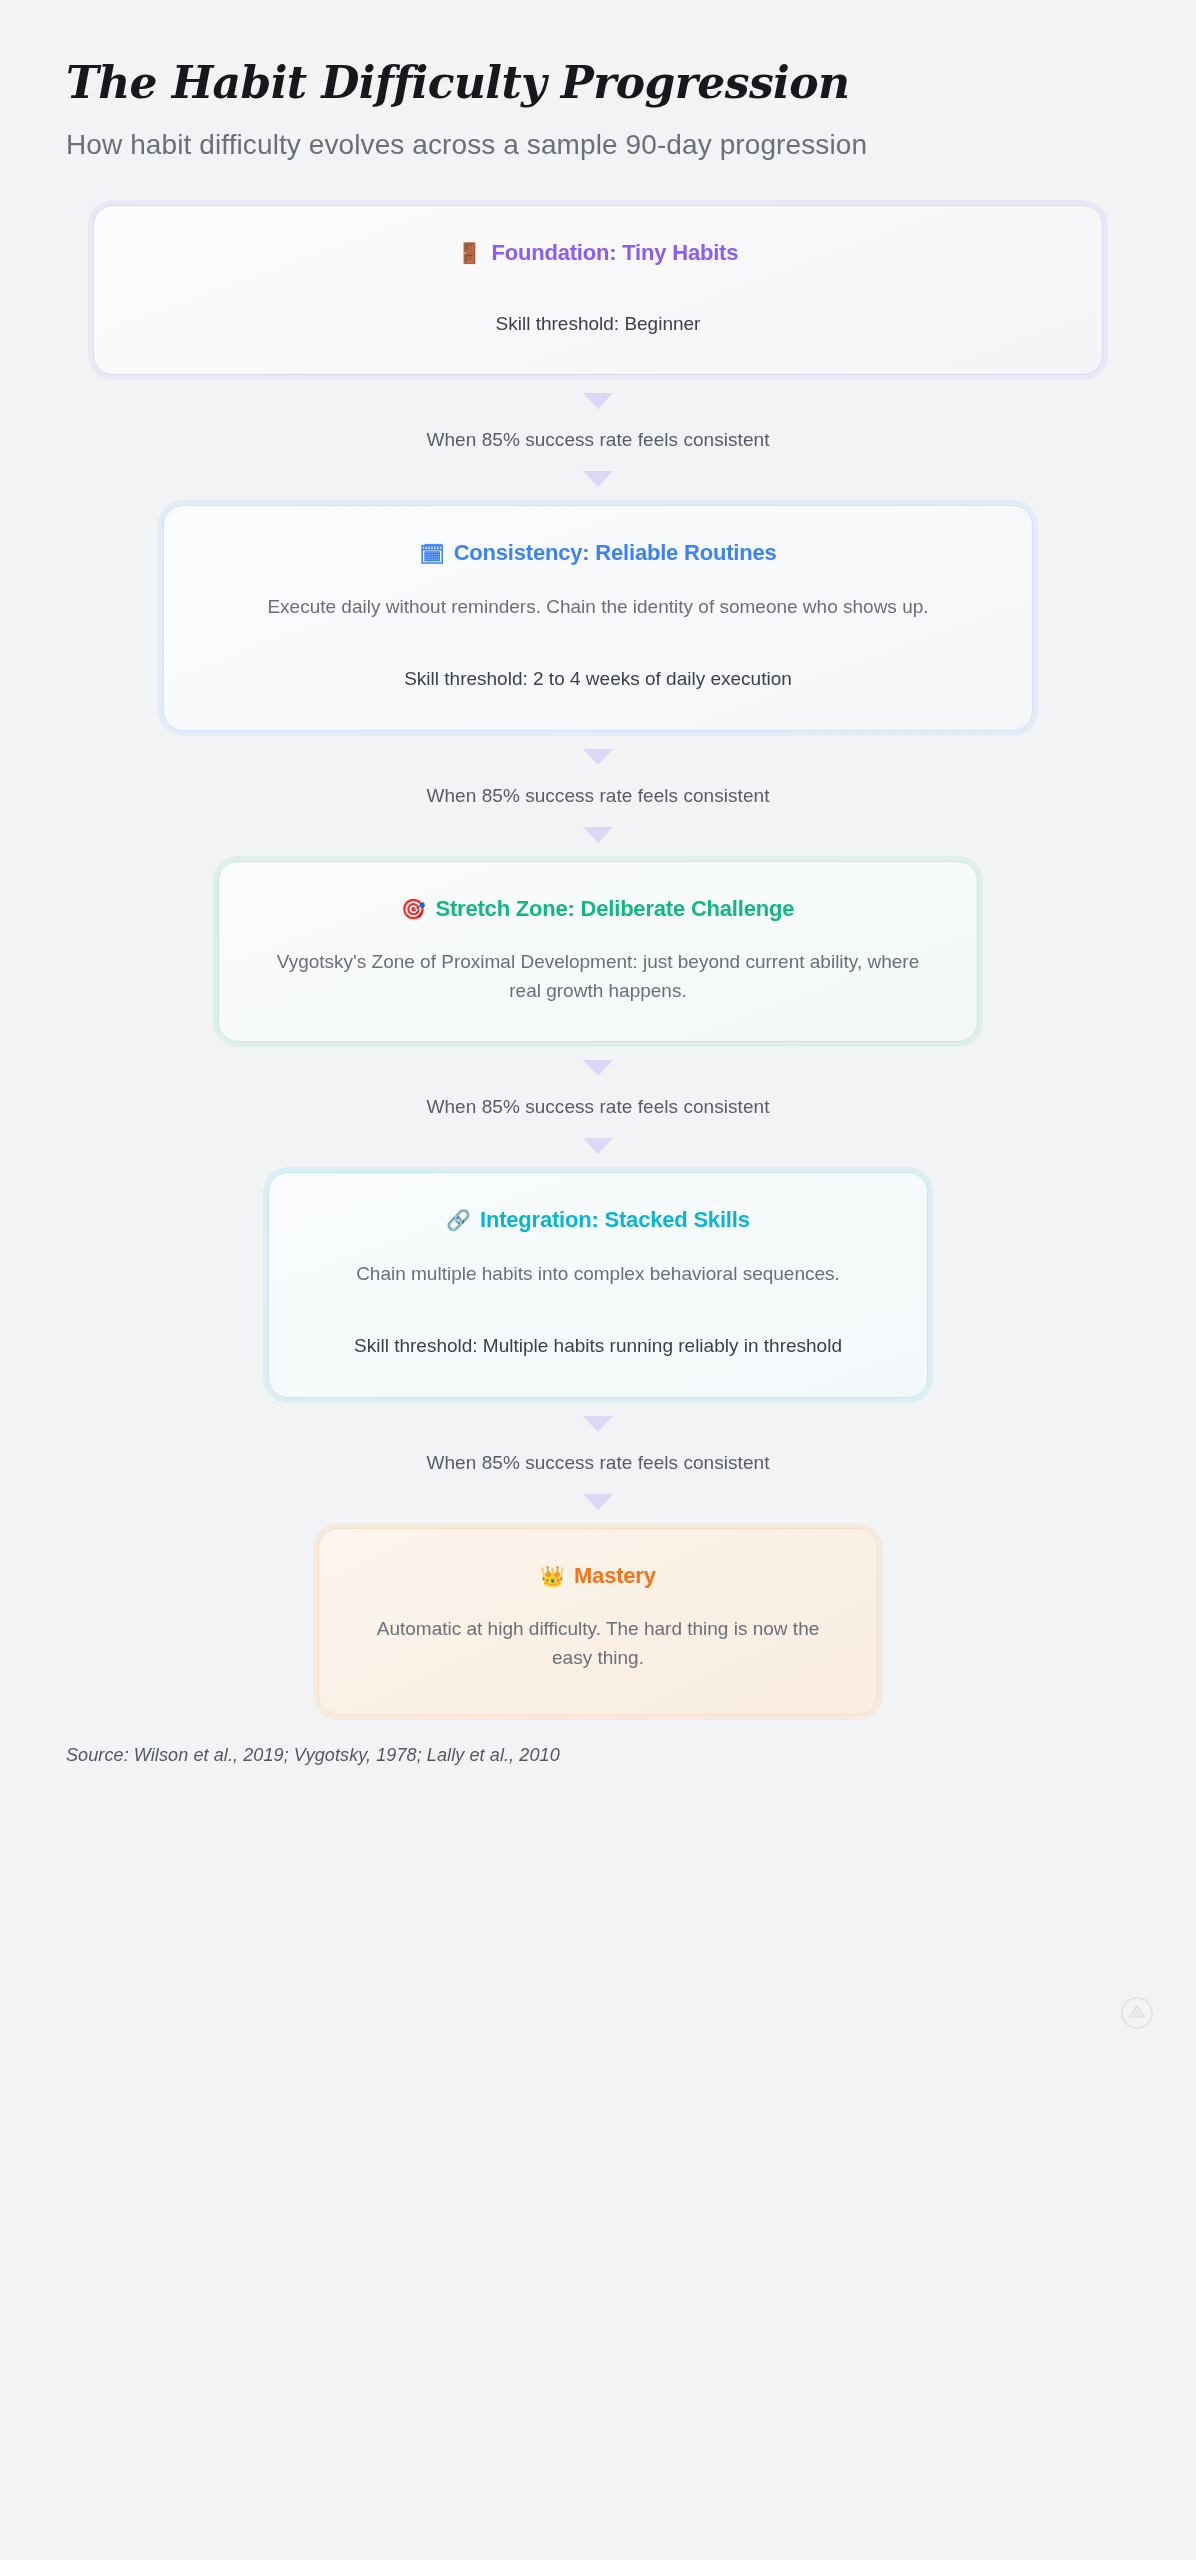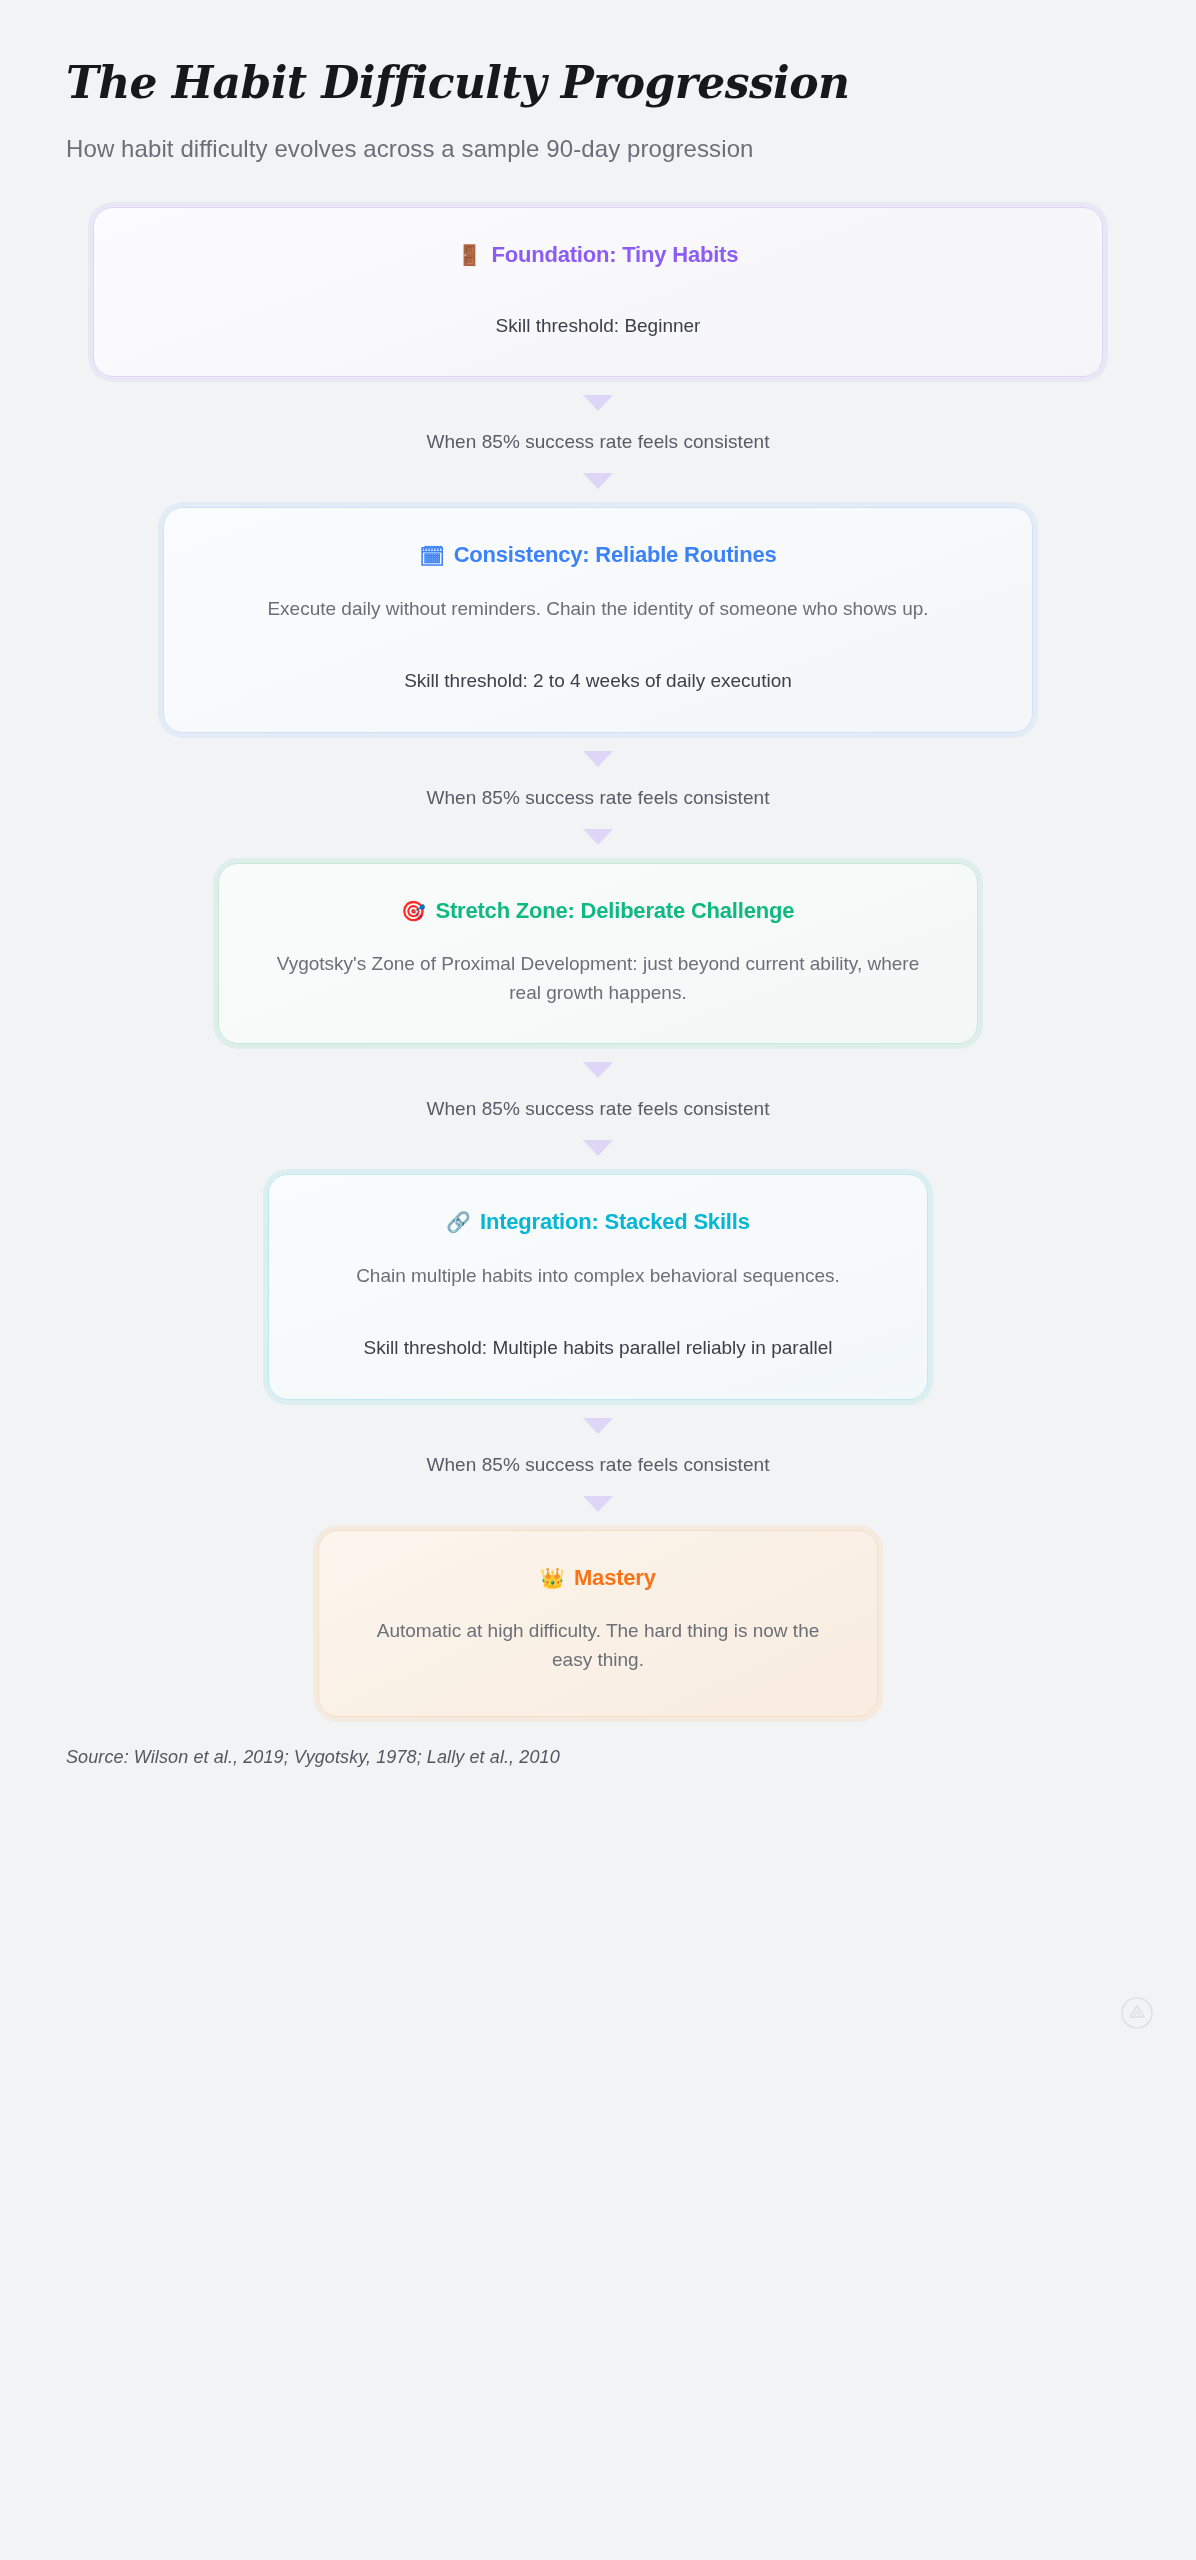--- a/index.html
+++ b/index.html
@@ -23,22 +23,22 @@
   .title {
     font-family: "DejaVu Serif", "Liberation Serif", serif;
     font-style: italic;
     font-weight: bold;
     font-size: 44px;
     letter-spacing: -0.6px;
     color: #17181c;
     line-height: 1.15;
   }
   .subtitle {
-    margin-top: 26px;
-    font-size: 24px;
+    margin-top: 20px;
+    font-size: 28px;
     color: #6b6f78;
     letter-spacing: 0.1px;
     font-weight: 400;
   }
   .flow {
     margin-top: 44px;
     display: flex;
     flex-direction: column;
     align-items: center;
     width: 100%;
@@ -216,21 +216,21 @@
       <div class="conn-label">When 85% success rate feels consistent</div>
       <div class="tri"></div>
     </div>
 
     <div class="card s3">
       <div class="card-title">
         <span class="card-icon">🔗</span>
         <span>Integration: Stacked Skills</span>
       </div>
       <div class="card-desc">Chain multiple habits into complex behavioral sequences.</div>
-      <div class="card-skill">Skill threshold: Multiple habits parallel reliably in parallel</div>
+      <div class="card-skill">Skill threshold: Multiple habits running reliably in threshold</div>
     </div>
 
     <div class="connector">
       <div class="tri"></div>
       <div class="conn-label">When 85% success rate feels consistent</div>
       <div class="tri"></div>
     </div>
 
     <div class="card s4">
       <div class="card-title">

